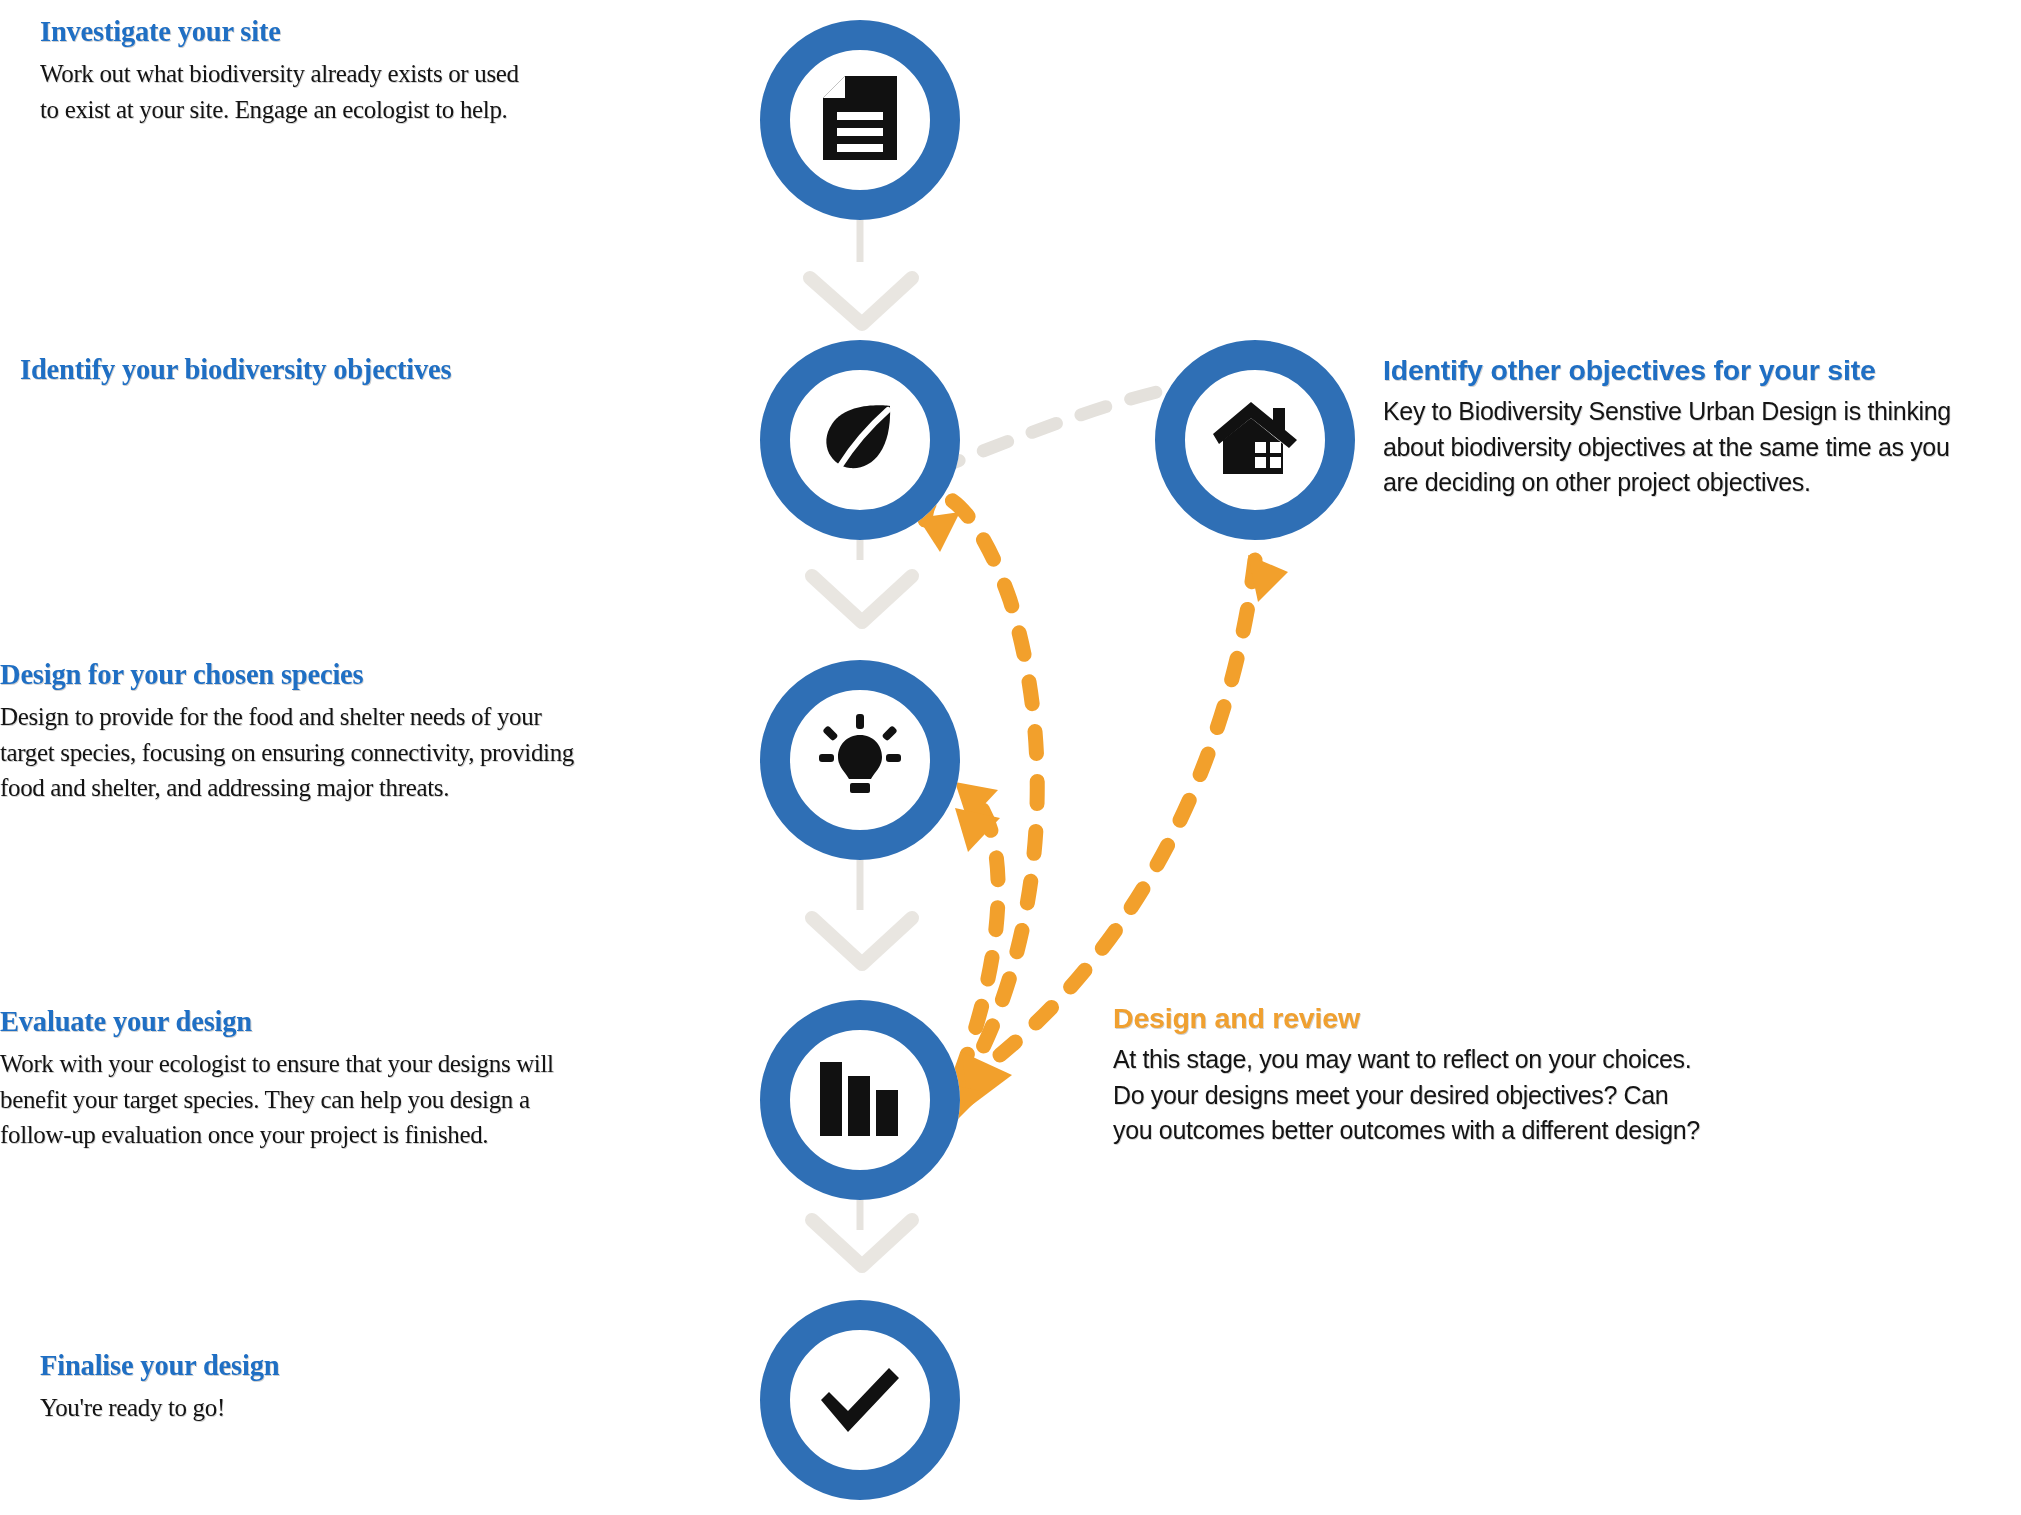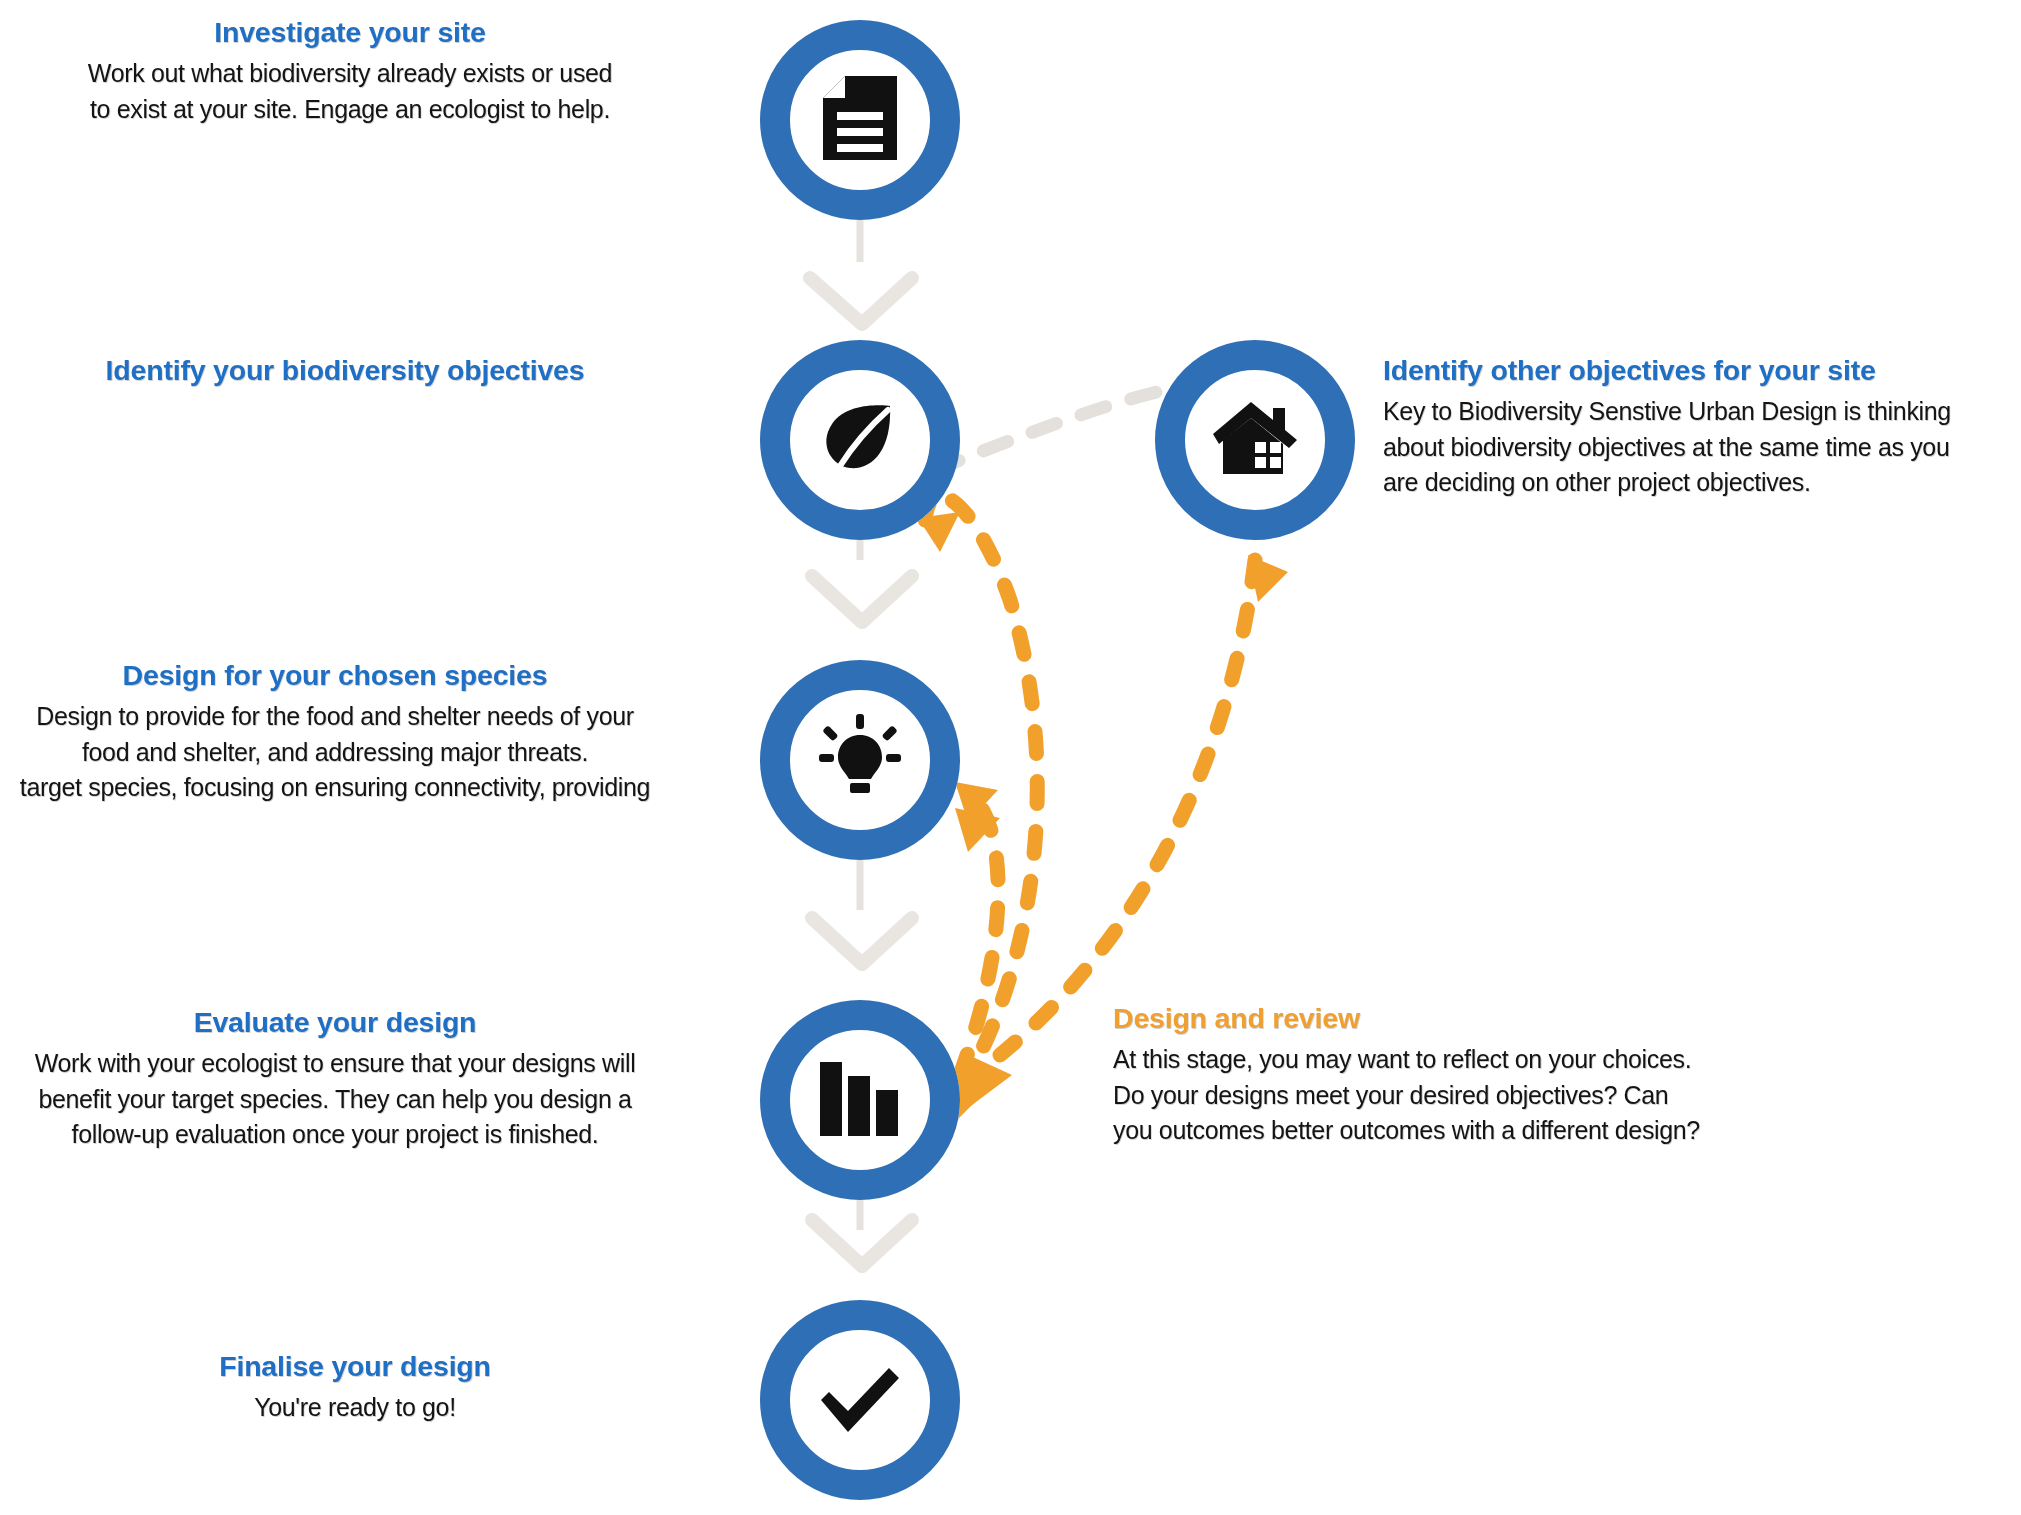--- a/index.html
+++ b/index.html
@@ -44,21 +44,21 @@
   }
   .blk-title.accent{color:#f0a030;}
   .blk-body{
     font-size:25px;
     line-height:1.42;
     color:#141414;
     margin:0;
     letter-spacing:-0.35px;
     text-shadow:0.8px 0.8px 0 rgba(140,140,140,.40);
   }
-  .right-al{text-align:center;}
+  .right-al{text-align:left;font-family:Liberation Serif, serif;}
   .left-al{text-align:left;}
   .blk-body span{display:block;white-space:nowrap;}
 </style>
 </head>
 <body>
 
 <div id="stage">
 
   <svg id="wires" viewBox="0 0 2021 1515">
     <defs>
@@ -179,22 +179,22 @@
         <rect x="11" y="13" width="8" height="15" rx="3" fill="#111111" transform="rotate(-45 15 20)"></rect>
         <rect x="71" y="13" width="8" height="15" rx="3" fill="#111111" transform="rotate(45 75 20)"></rect>
       </svg>
     </span>
   </div>
 
   <div class="block right-al" style="left:0px;top:657px;width:670px;">
     <p class="blk-title">Design for your chosen species</p>
     <p class="blk-body">
       <span>Design to provide for the food and shelter needs of your</span>
+      <span>target species, focusing on ensuring connectivity, providing</span>
       <span>food and shelter, and addressing major threats.</span>
-      <span>target species, focusing on ensuring connectivity, providing</span>
     </p>
   </div>
 
   <div class="node" style="left:760px;top:1000px;width:200px;height:200px;">
     <span class="ring"></span>
     <span class="glyph">
       <svg width="84" height="76" viewBox="0 0 84 76">
         <rect x="2" y="2" width="22" height="74" fill="#111111"></rect>
         <rect x="30" y="16" width="22" height="60" fill="#111111"></rect>
         <rect x="58" y="30" width="22" height="46" fill="#111111"></rect>

